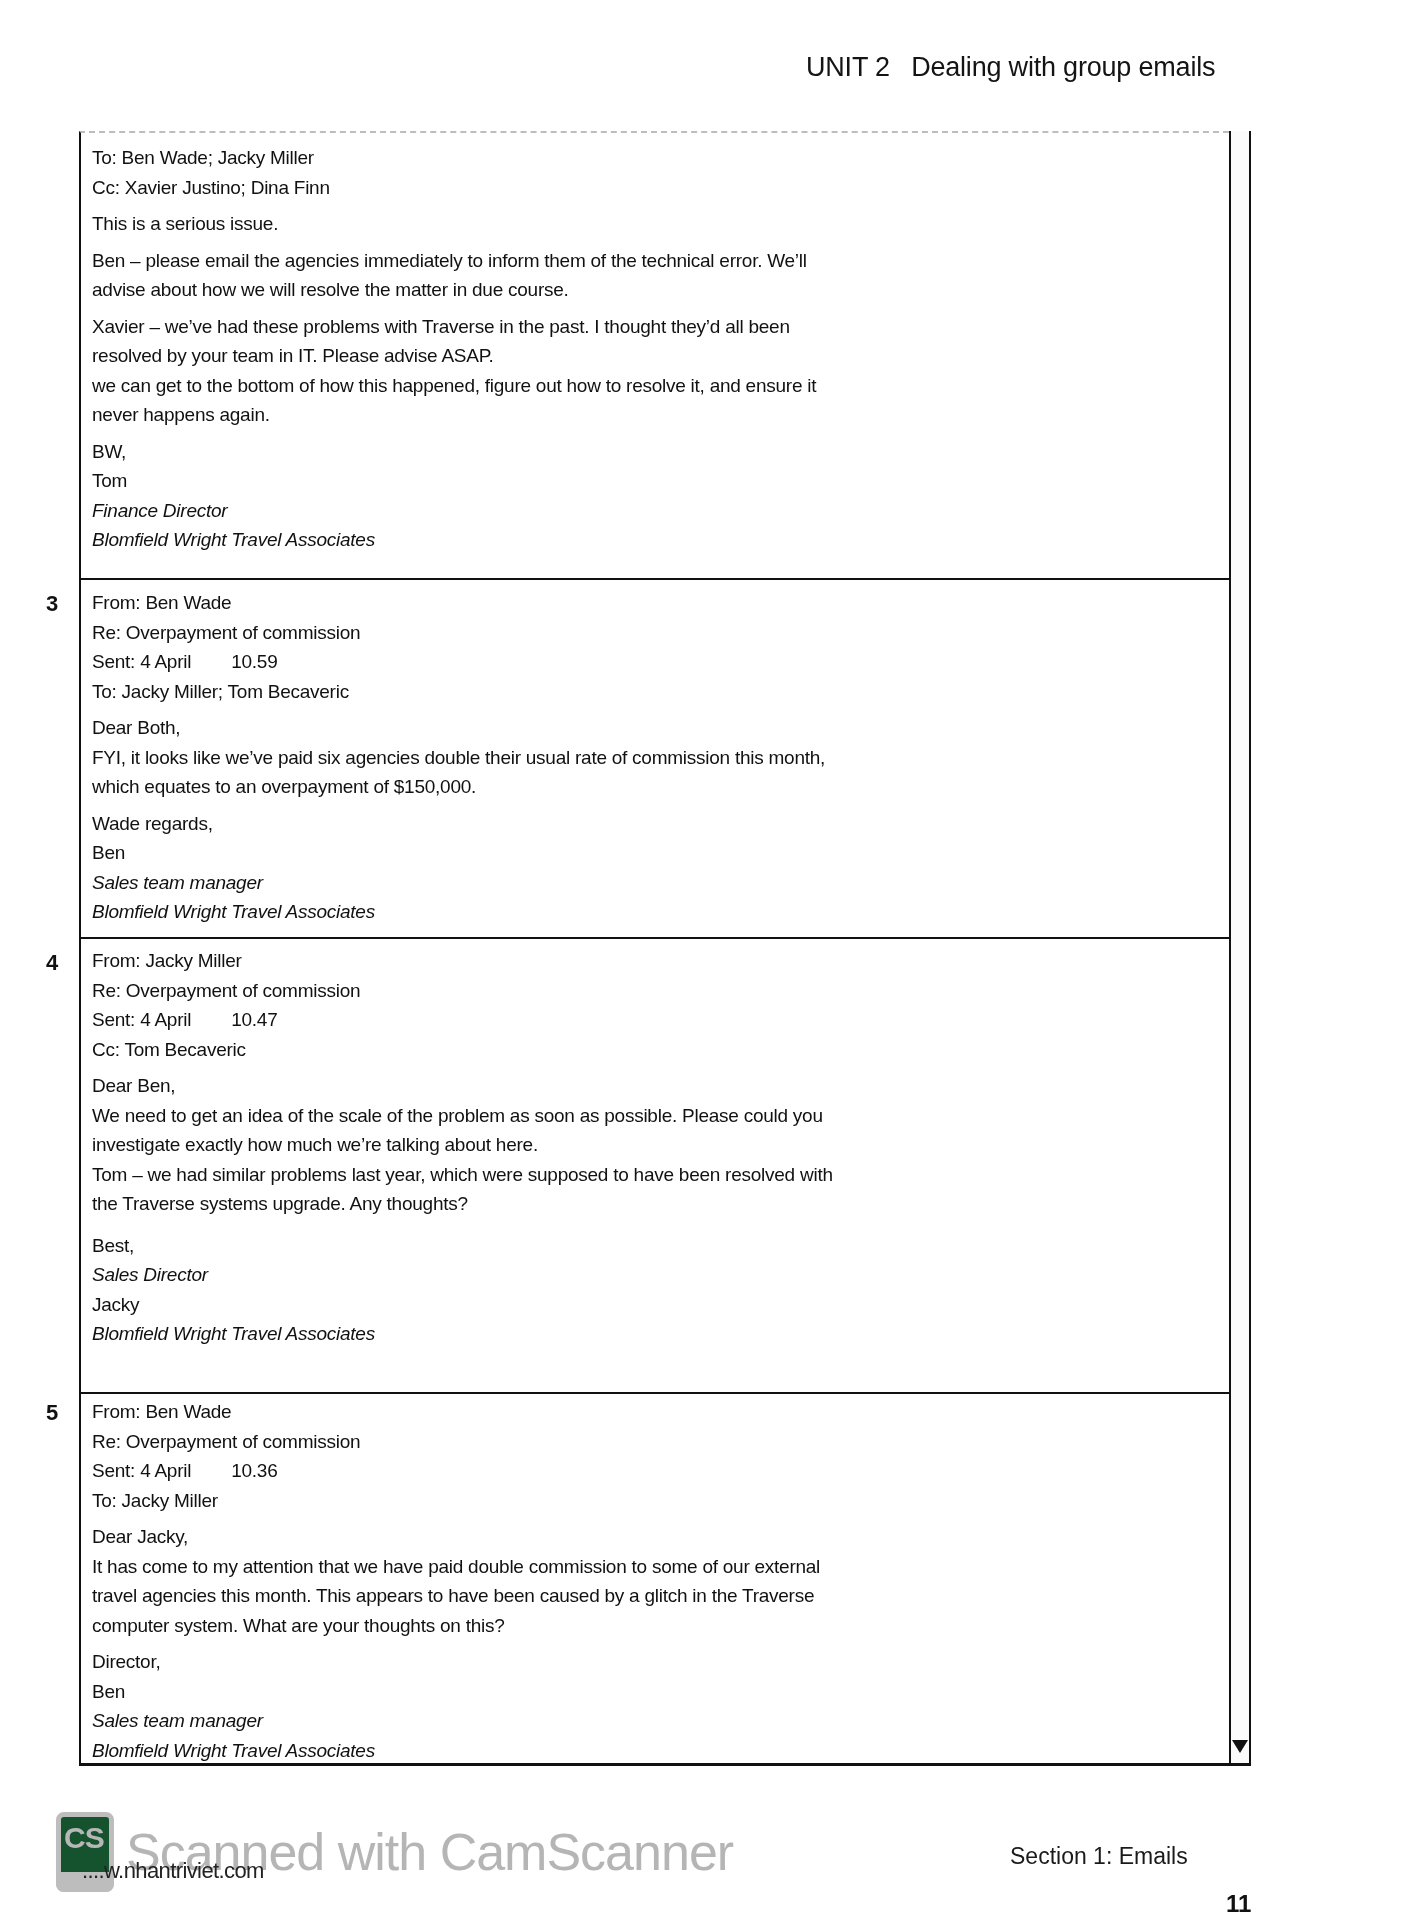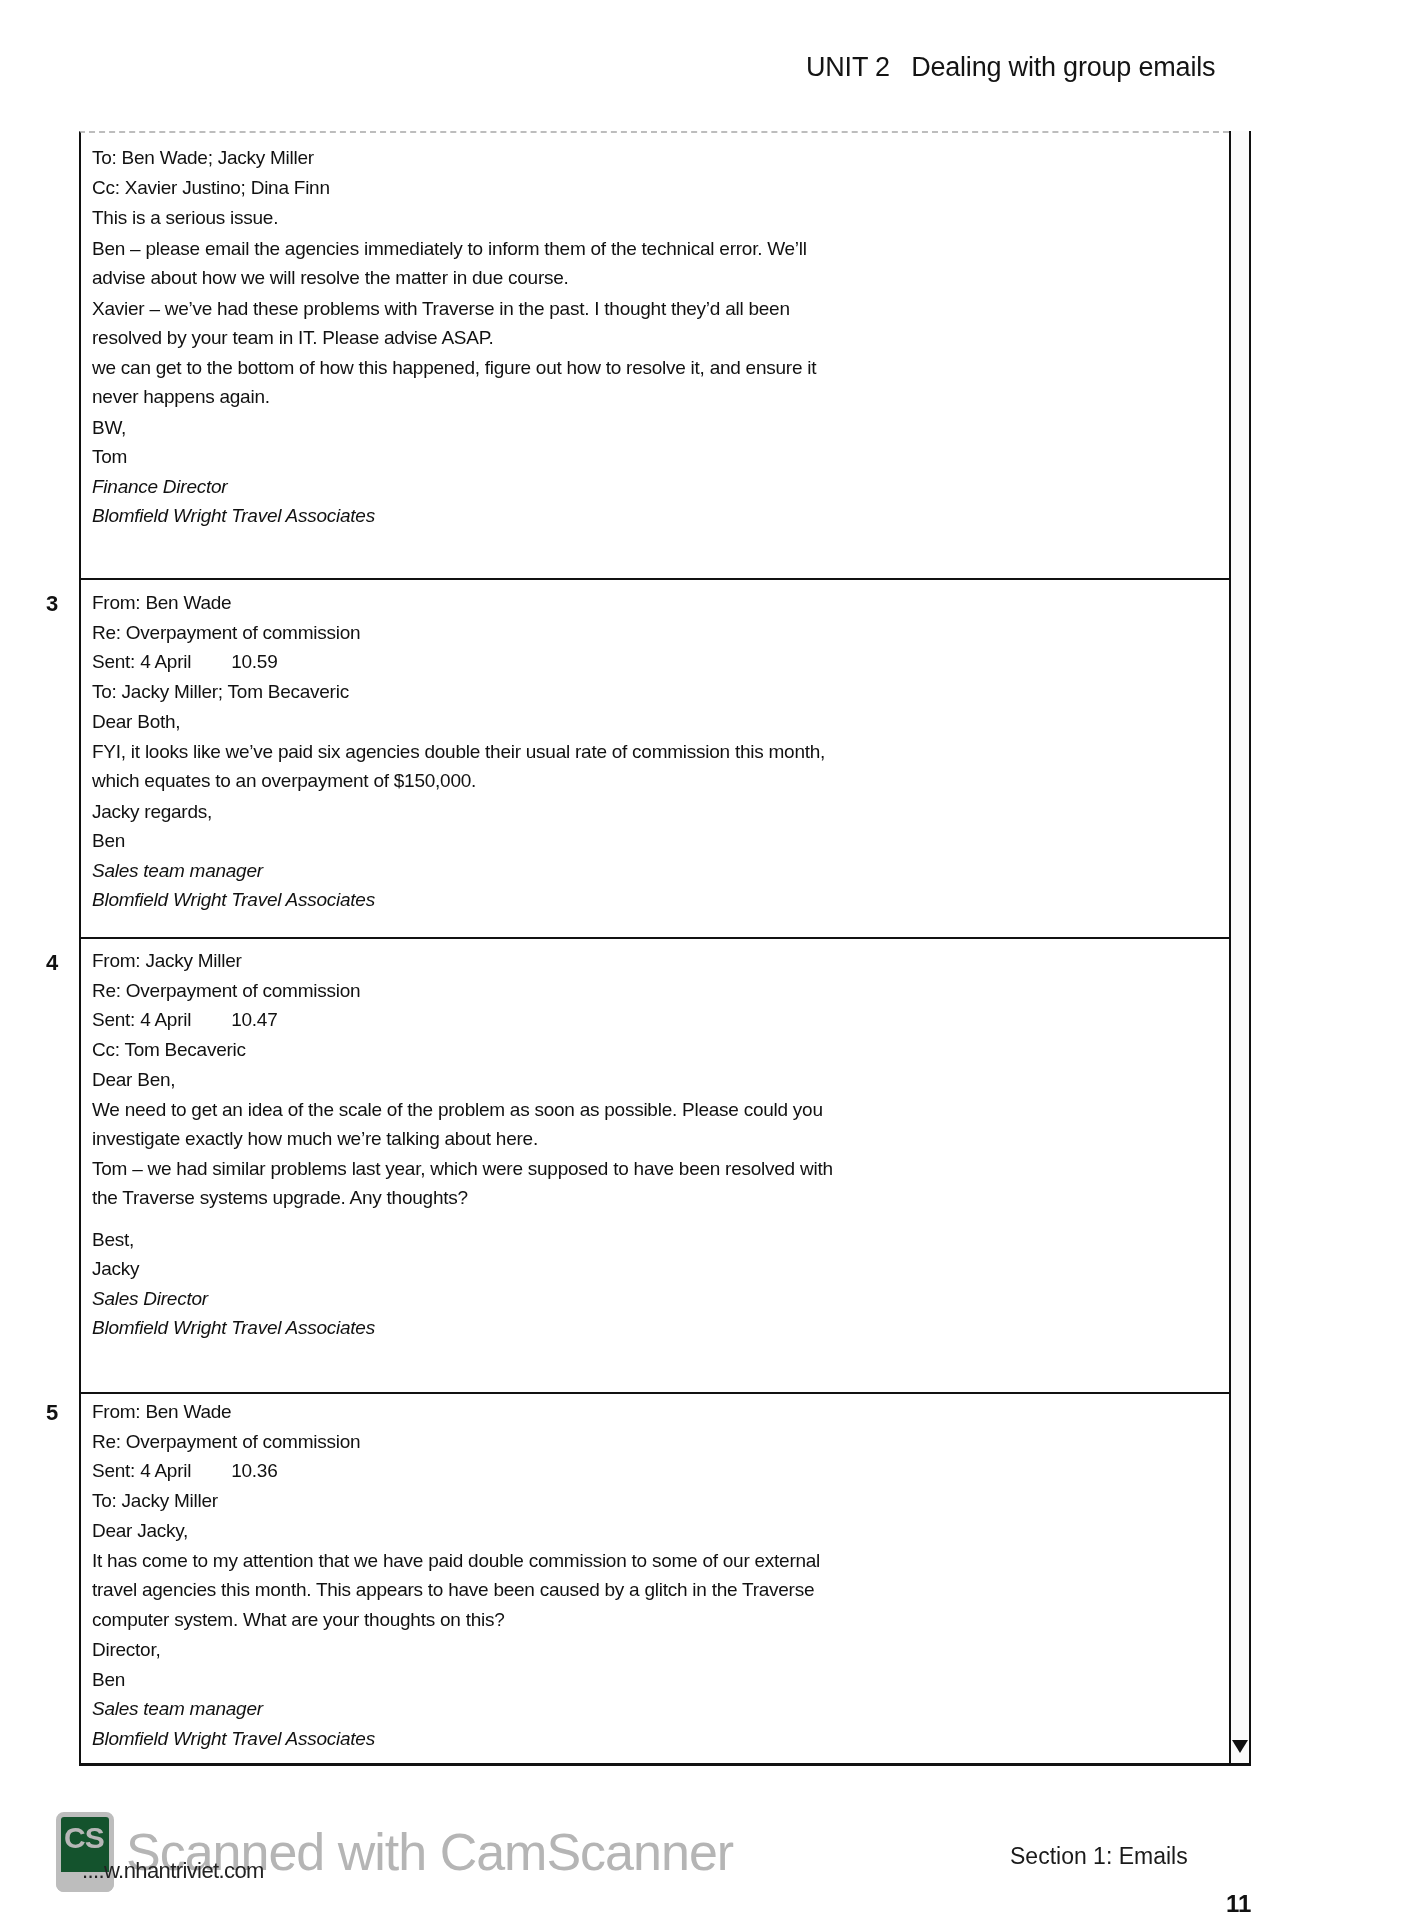--- a/index.html
+++ b/index.html
@@ -74,21 +74,21 @@
   }
   .email {
     position: absolute;
     left: 92px;
     width: 1130px;
     font-size: 19px;
     line-height: 29.5px;
     letter-spacing: -0.25px;
   }
   .email .line { white-space: nowrap; display: block; }
-  .email .gap { margin-top: 1px; }
+  .email .gap { margin-top: 7px; }
   .email .sig-title, .email .sig-company { font-style: italic; }
   .email .sent-time { margin-left: 40px; }
 
   .footer-watermark {
     position: absolute;
     left: 56px;
     top: 1806px;
     height: 92px;
     display: flex;
     align-items: center;
@@ -184,42 +184,42 @@
 
 <div class="email-num" style="top:591px;">3</div>
 <div class="email" style="top:588px;">
   <span class="line">From: Ben Wade</span>
   <span class="line">Re: Overpayment of commission</span>
   <span class="line"><span>Sent: 4 April</span><span class="sent-time">10.59</span></span>
   <span class="line">To: Jacky Miller; Tom Becaveric</span>
   <span class="line gap">Dear Both,</span>
   <span class="line">FYI, it looks like we’ve paid six agencies double their usual rate of commission this month,</span>
   <span class="line">which equates to an overpayment of $150,000.</span>
-  <span class="line gap">Jacky regards,</span>
+  <span class="line gap">Wade regards,</span>
   <span class="line">Ben</span>
   <span class="line sig-title">Sales team manager</span>
   <span class="line sig-company">Blomfield Wright Travel Associates</span>
 </div>
 
 <div class="divider" style="top:937px;"></div>
 
 <div class="email-num" style="top:950px;">4</div>
 <div class="email" style="top:946px;">
   <span class="line">From: Jacky Miller</span>
   <span class="line">Re: Overpayment of commission</span>
   <span class="line"><span>Sent: 4 April</span><span class="sent-time">10.47</span></span>
   <span class="line">Cc: Tom Becaveric</span>
   <span class="line gap">Dear Ben,</span>
   <span class="line">We need to get an idea of the scale of the problem as soon as possible. Please could you</span>
   <span class="line">investigate exactly how much we’re talking about here.</span>
   <span class="line">Tom – we had similar problems last year, which were supposed to have been resolved with</span>
   <span class="line">the Traverse systems upgrade. Any thoughts?</span>
   <span class="line gap" style="margin-top:12px;">Best,</span>
+  <span class="line sig-title">Sales Director</span>
   <span class="line">Jacky</span>
-  <span class="line sig-title">Sales Director</span>
   <span class="line sig-company">Blomfield Wright Travel Associates</span>
 </div>
 
 <div class="divider" style="top:1392px;"></div>
 
 <div class="email-num" style="top:1400px;">5</div>
 <div class="email" style="top:1397px;">
   <span class="line">From: Ben Wade</span>
   <span class="line">Re: Overpayment of commission</span>
   <span class="line"><span>Sent: 4 April</span><span class="sent-time">10.36</span></span>

